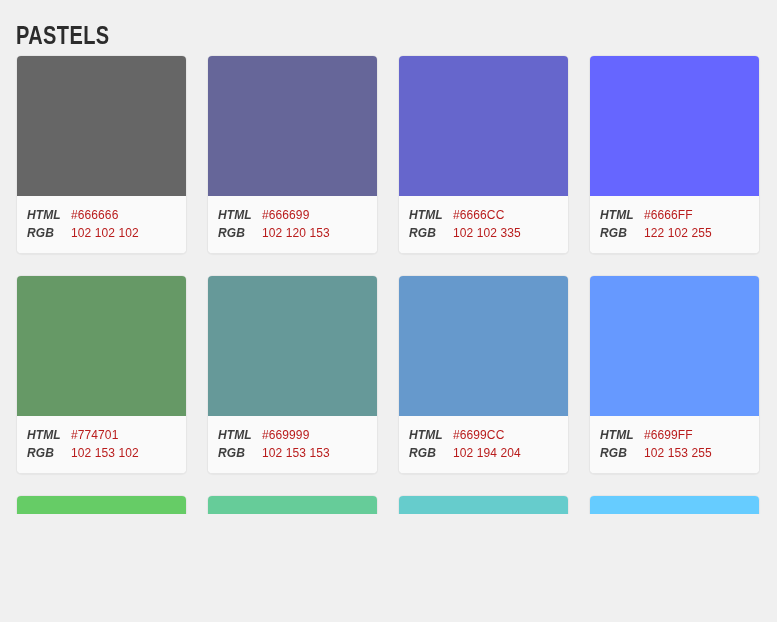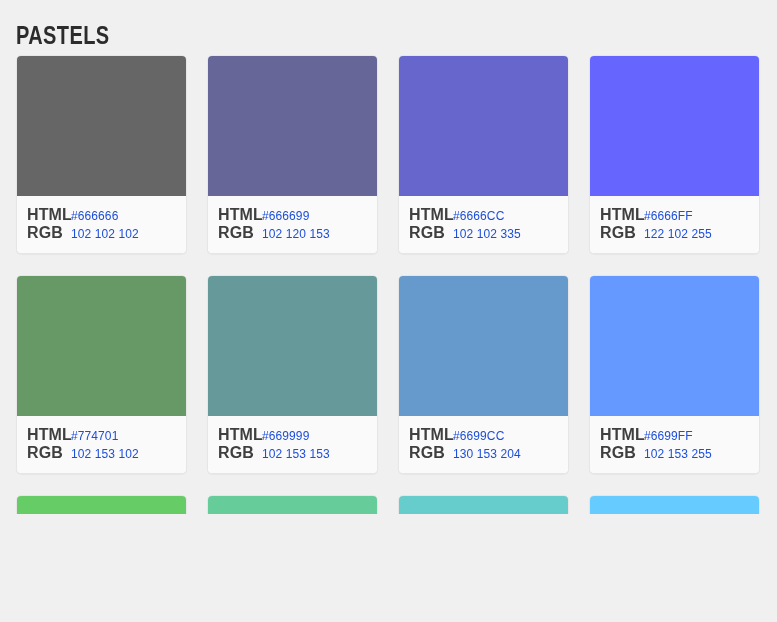--- a/index.html
+++ b/index.html
@@ -74,29 +74,30 @@
     display: flex;
     align-items: baseline;
     height: 18px;
     line-height: 18px;
     padding-left: 10px;
   }
 
   .info-label {
     width: 44px;
     flex: 0 0 44px;
-    font-size: 16px;
+    font-size: 12px;
     font-weight: bold;
     color: #3f3f3f;
     letter-spacing: 0.1px;
+    font-style: italic;
   }
 
   .info-value {
     font-size: 12px;
-    color: #1d4ed8;
+    color: #b91c1c;
     letter-spacing: 0.1px;
     white-space: nowrap;
   }
 </style>
 </head>
 <body>
 
 <div id="page">
 
   <h1 class="page-title">PASTELS</h1>
@@ -182,21 +183,21 @@
       </div>
       <div class="swatch-card">
         <div class="swatch-color" style="background-color: rgb(102, 153, 204);"></div>
         <div class="swatch-info">
           <div class="info-row">
             <span class="info-label">HTML</span>
             <span class="info-value">#6699CC</span>
           </div>
           <div class="info-row">
             <span class="info-label">RGB</span>
-            <span class="info-value">130 153 204</span>
+            <span class="info-value">102 194 204</span>
           </div>
         </div>
       </div>
       <div class="swatch-card">
         <div class="swatch-color" style="background-color: rgb(102, 153, 255);"></div>
         <div class="swatch-info">
           <div class="info-row">
             <span class="info-label">HTML</span>
             <span class="info-value">#6699FF</span>
           </div>

